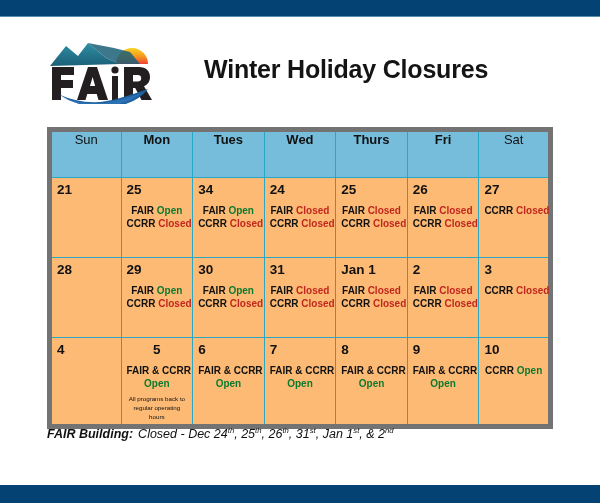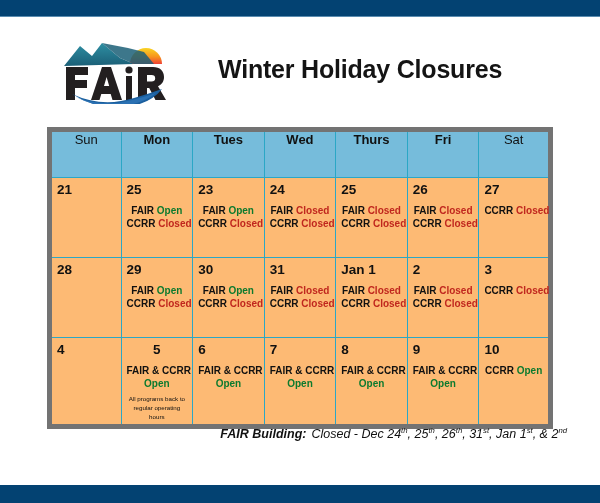--- a/index.html
+++ b/index.html
@@ -31,21 +31,21 @@
     background: #034272;
   }
 
   
   .header {
     position: absolute;
     left: 0; top: 17px;
     width: 538px; height: 105px;
     display: flex;
     align-items: center;
-    padding-left: 58px;
+    padding-left: 44px;
   }
 
   .logo {
     width: 122px;
     height: 68px;
     position: relative;
     flex: 0 0 auto;
   }
   .logo svg { display: block; width: 122px; height: 68px; }
 
@@ -122,21 +122,20 @@
   }
 
   
   .footer {
     position: absolute;
     left: 47px;
     top: 425px;
     width: 520px;
     font-size: 12.5px;
     color: #111;
-    text-align: right;
   }
   .footer .frow {
     white-space: nowrap;
     line-height: 1.55;
   }
   .footer .lbl {
     font-weight: bold;
     font-style: italic;
   }
   .footer .val {
@@ -211,21 +210,21 @@
           <div class="daynum">21</div>
         </td>
         <td class="cell">
           <div class="daynum">25</div>
           <div class="lines">
             <div class="ln"><span>FAIR </span><span class="status-open">Open</span></div>
             <div class="ln"><span>CCRR </span><span class="status-closed">Closed</span></div>
           </div>
         </td>
         <td class="cell">
-          <div class="daynum">23</div>
+          <div class="daynum">34</div>
           <div class="lines">
             <div class="ln"><span>FAIR </span><span class="status-open">Open</span></div>
             <div class="ln"><span>CCRR </span><span class="status-closed">Closed</span></div>
           </div>
         </td>
         <td class="cell">
           <div class="daynum">24</div>
           <div class="lines">
             <div class="ln"><span>FAIR </span><span class="status-closed">Closed</span></div>
             <div class="ln"><span>CCRR </span><span class="status-closed">Closed</span></div>

